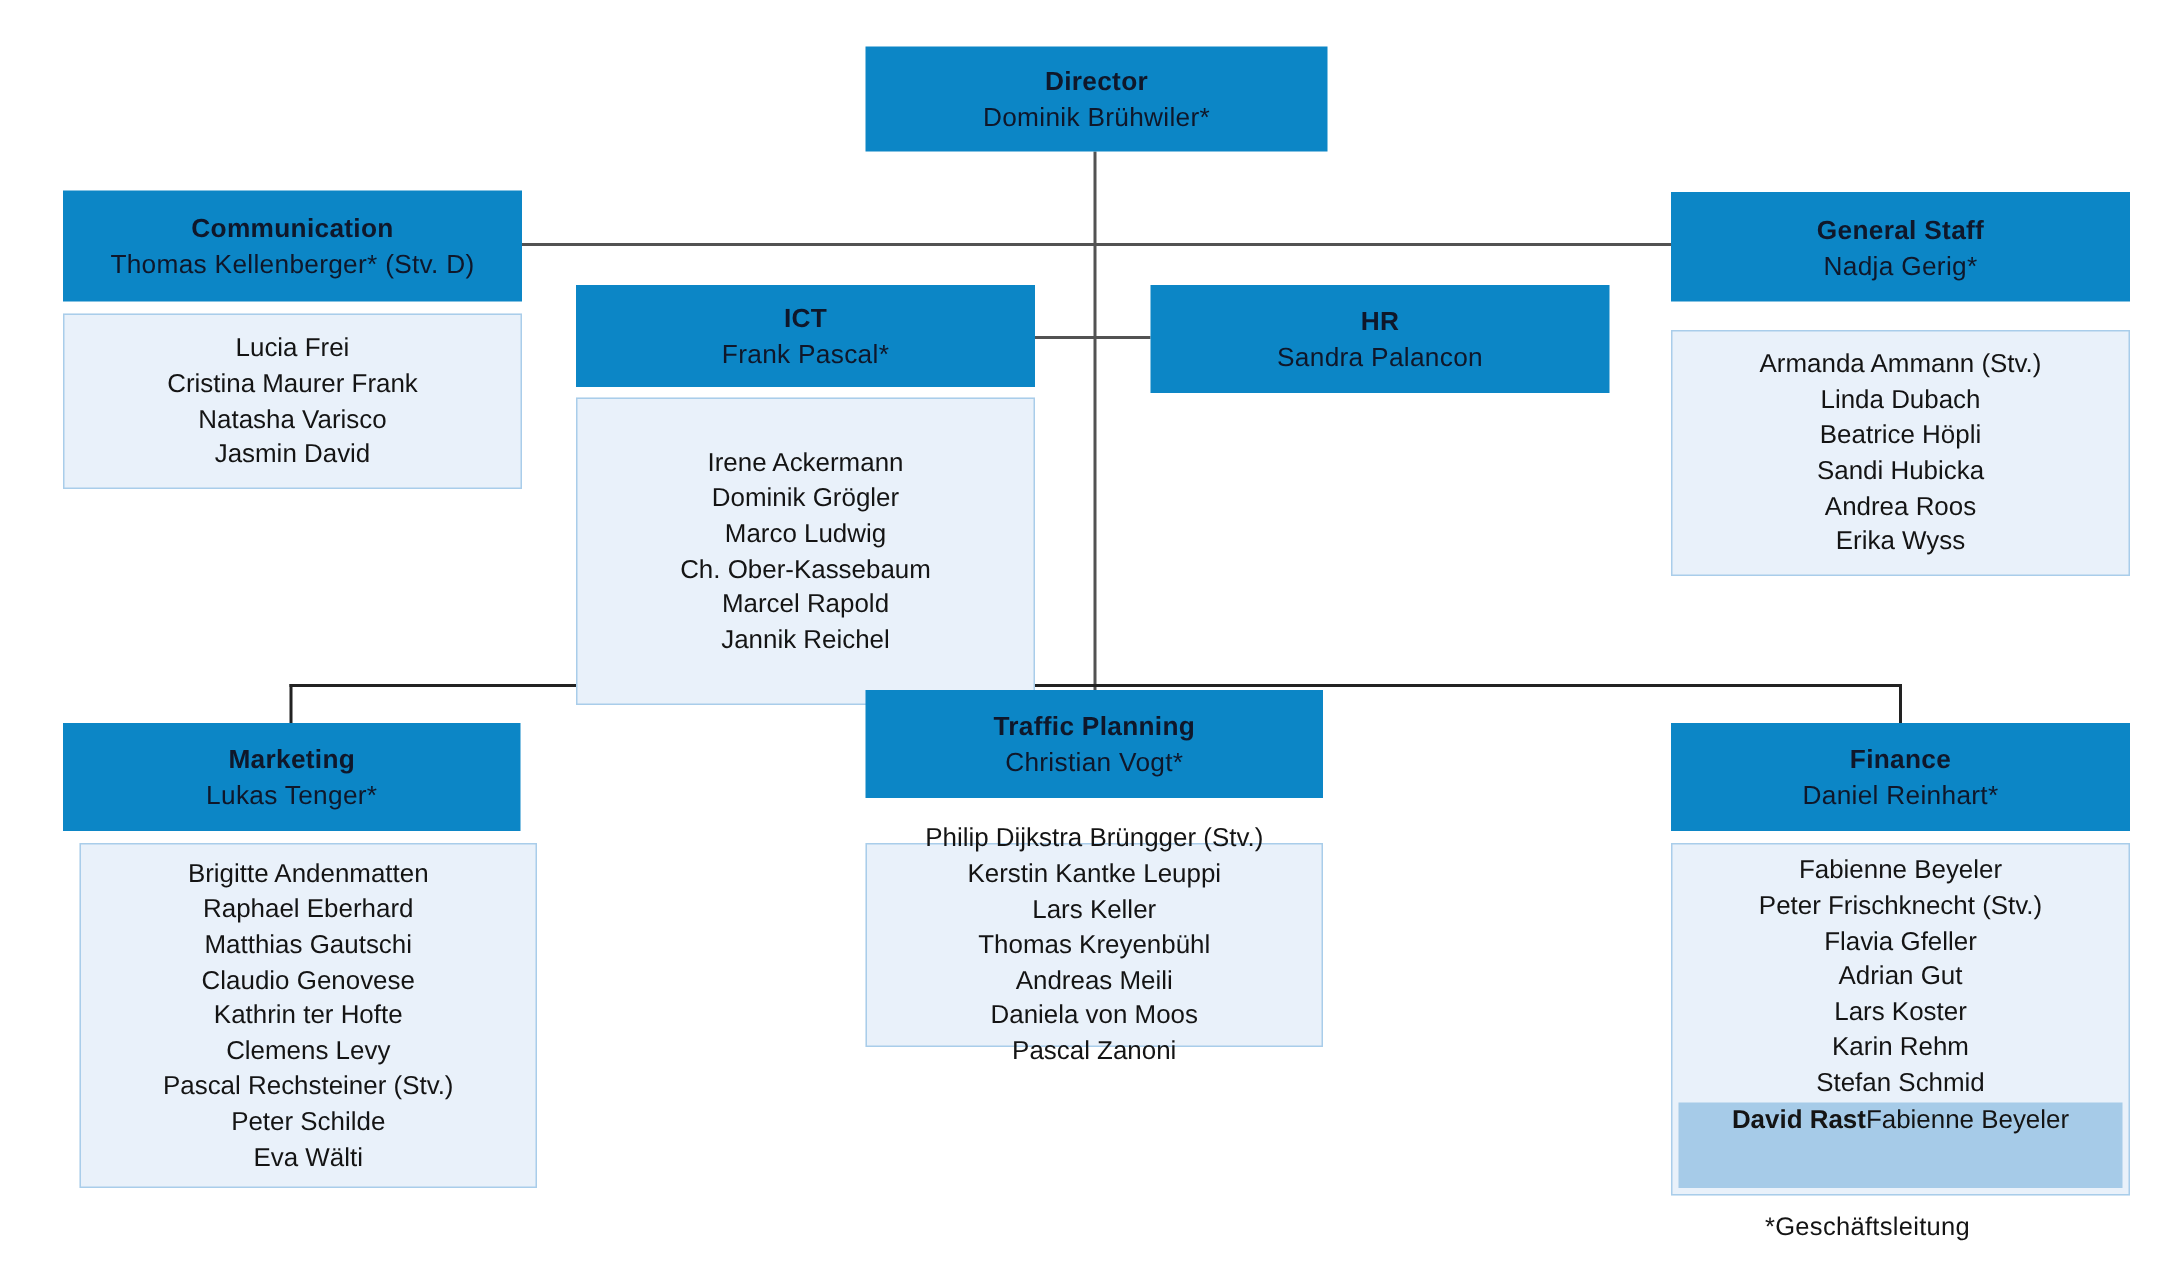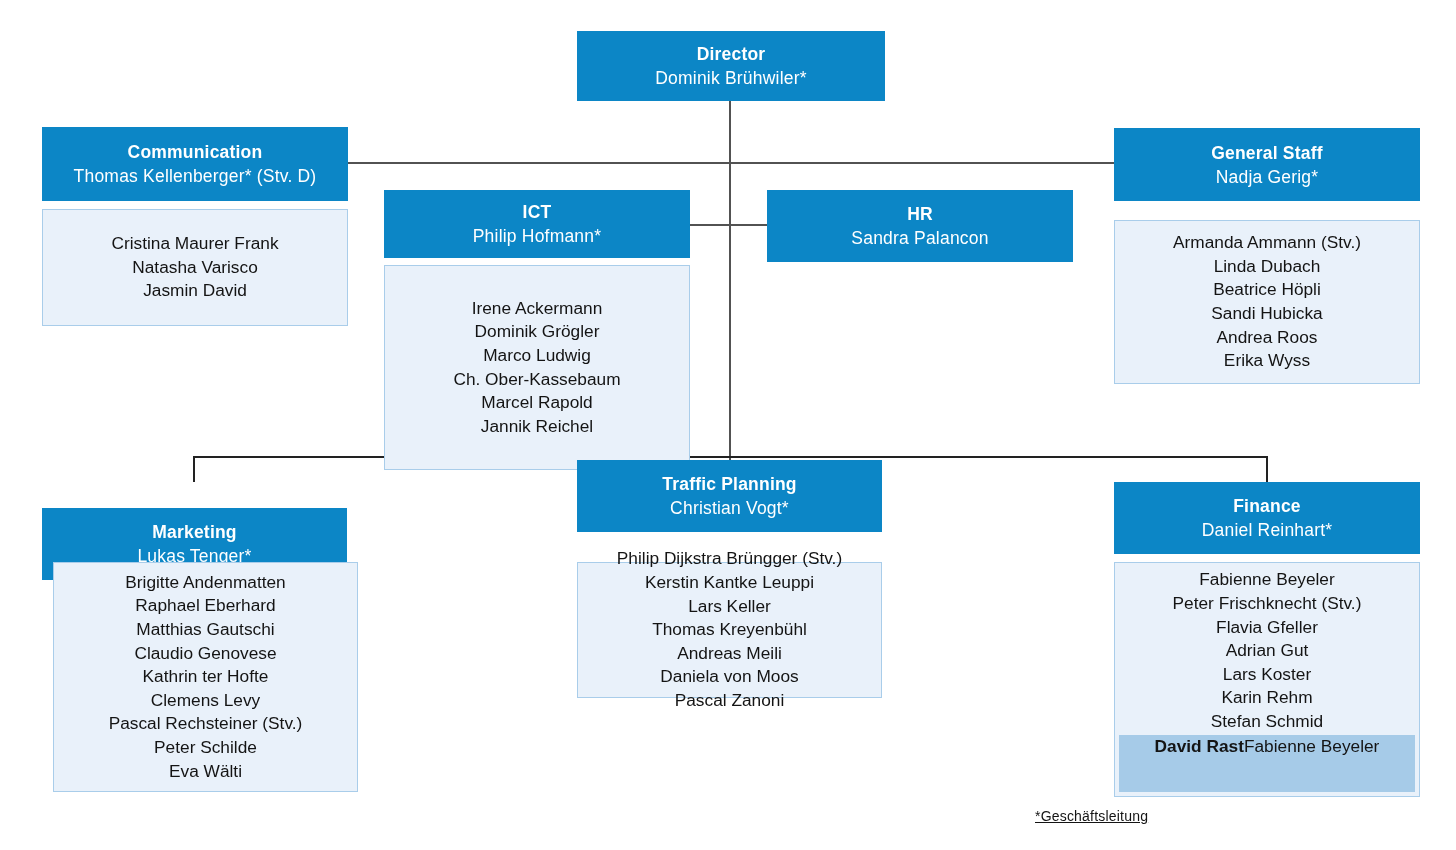--- a/index.html
+++ b/index.html
@@ -17,21 +17,21 @@
     width: 1456px; height: 850px;
     font-family: "Liberation Sans", sans-serif;
     color: var(--text-dark);
   }
   .canvas { position: relative; width: 1456px; height: 850px; background: #fff; overflow: hidden; }
 
   
   .hdr {
     position: absolute;
     background: var(--header-blue);
-    color: #ffffff;
+    color: #0f172a;
     display: flex; flex-direction: column;
     align-items: center; justify-content: center;
     text-align: center;
     line-height: 24px;
     letter-spacing: 0.2px;
   }
   .hdr .t { font-weight: 700; font-size: 17.5px; }
   .hdr .n { font-weight: 400; font-size: 17.5px; }
 
   
@@ -63,25 +63,24 @@
 
   
   .line { position: absolute; background: var(--line-gray); }
   .line.dark { background: var(--line-dark); }
 
   
   .footnote {
     position: absolute;
     right: 1px; top: 808px;
     width: 420px;
-    text-align: left;
-    font-size: 14px;
+    text-align: center;
+    font-size: 17px;
     letter-spacing: 0.2px;
     color: var(--text-dark);
-    text-decoration: underline;
   }
 </style>
 </head>
 <body>
 
 <div class="canvas">
 
   <div class="line" style="left:729px; top:101px; width:2px; height:381px;"></div>
   <div class="line" style="left:348px; top:162px; width:766px; height:2px;"></div>
   <div class="line" style="left:690px; top:224px; width:77px; height:2px;"></div>
@@ -92,28 +91,29 @@
   <div class="hdr" style="left:577px; top:31px; width:308px; height:70px;">
     <div class="t">Director</div>
     <div class="n">Dominik Brühwiler*</div>
   </div>
 
   <div class="hdr" style="left:42px; top:127px; width:306px; height:74px;">
     <div class="t">Communication</div>
     <div class="n">Thomas Kellenberger* (Stv. D)</div>
   </div>
   <div class="mem" style="left:42px; top:209px; width:306px; height:117px;">
+      <div class="member">Lucia Frei</div>
       <div class="member">Cristina Maurer Frank</div>
       <div class="member">Natasha Varisco</div>
       <div class="member">Jasmin David</div>
     </div>
 
   <div class="hdr" style="left:384px; top:190px; width:306px; height:68px;">
     <div class="t">ICT</div>
-    <div class="n">Philip Hofmann*</div>
+    <div class="n">Frank Pascal*</div>
   </div>
   <div class="mem" style="left:384px; top:265px; width:306px; height:205px;">
       <div class="member">Irene Ackermann</div>
       <div class="member">Dominik Grögler</div>
       <div class="member">Marco Ludwig</div>
       <div class="member">Ch. Ober-Kassebaum</div>
       <div class="member">Marcel Rapold</div>
       <div class="member">Jannik Reichel</div>
     </div>
 
@@ -128,21 +128,21 @@
   </div>
   <div class="mem" style="left:1114px; top:220px; width:306px; height:164px;">
       <div class="member">Armanda Ammann (Stv.)</div>
       <div class="member">Linda Dubach</div>
       <div class="member">Beatrice Höpli</div>
       <div class="member">Sandi Hubicka</div>
       <div class="member">Andrea Roos</div>
       <div class="member">Erika Wyss</div>
     </div>
 
-  <div class="hdr" style="left:42px; top:482px; width:305px; height:72px;margin-top:26px;">
+  <div class="hdr" style="left:42px; top:482px; width:305px; height:72px;">
     <div class="t">Marketing</div>
     <div class="n">Lukas Tenger*</div>
   </div>
   <div class="mem" style="left:53px; top:562px; width:305px; height:230px;">
       <div class="member">Brigitte Andenmatten</div>
       <div class="member">Raphael Eberhard</div>
       <div class="member">Matthias Gautschi</div>
       <div class="member">Claudio Genovese</div>
       <div class="member">Kathrin ter Hofte</div>
       <div class="member">Clemens Levy</div>

